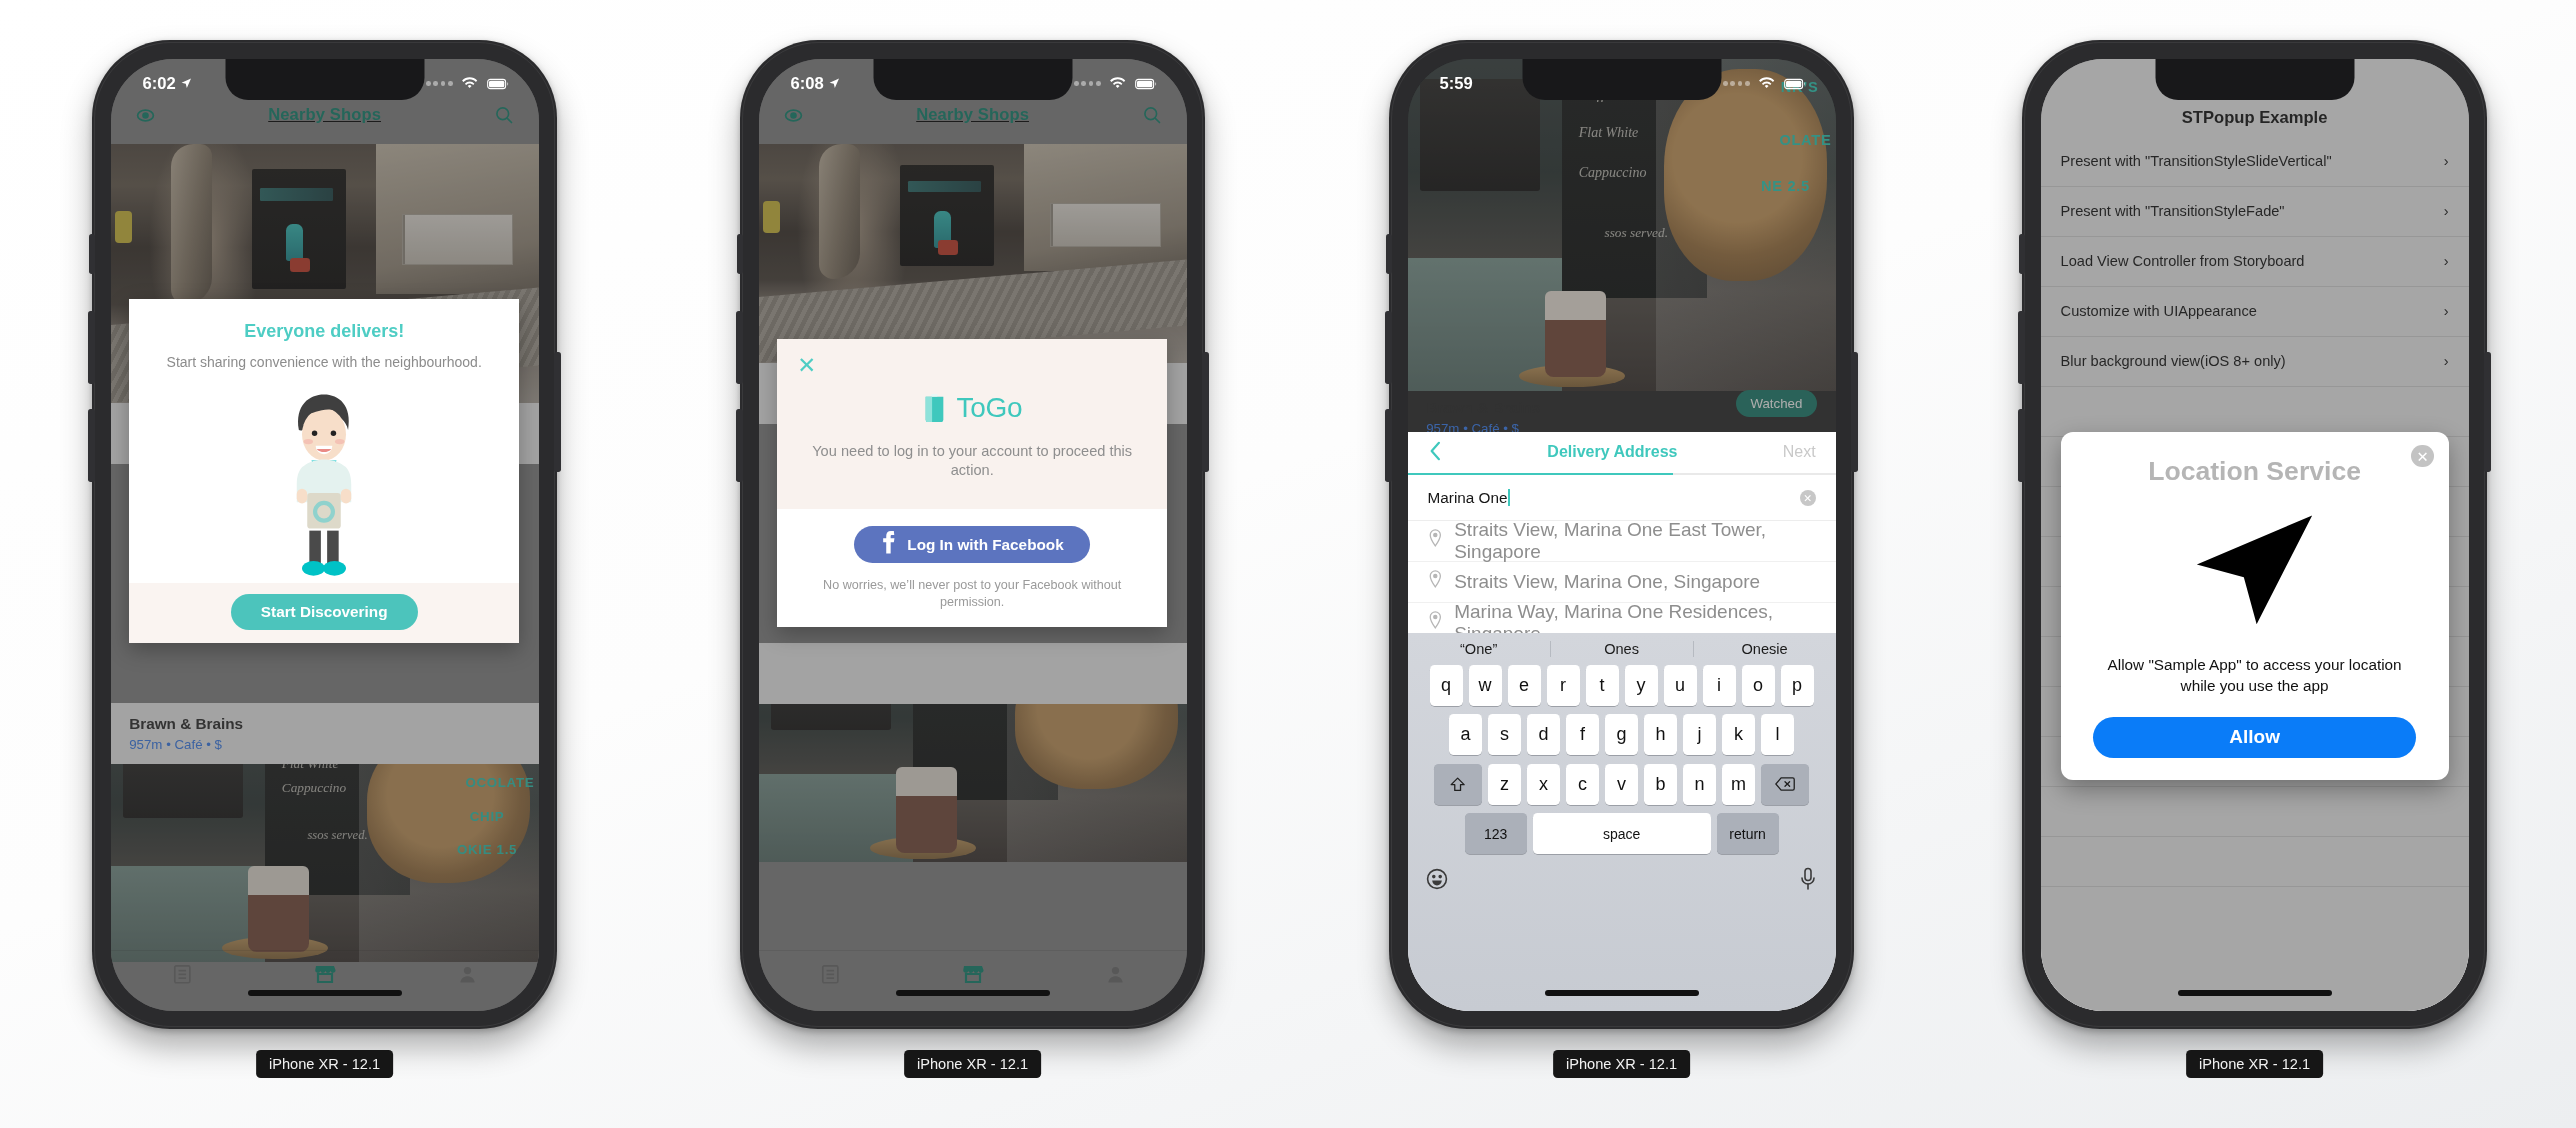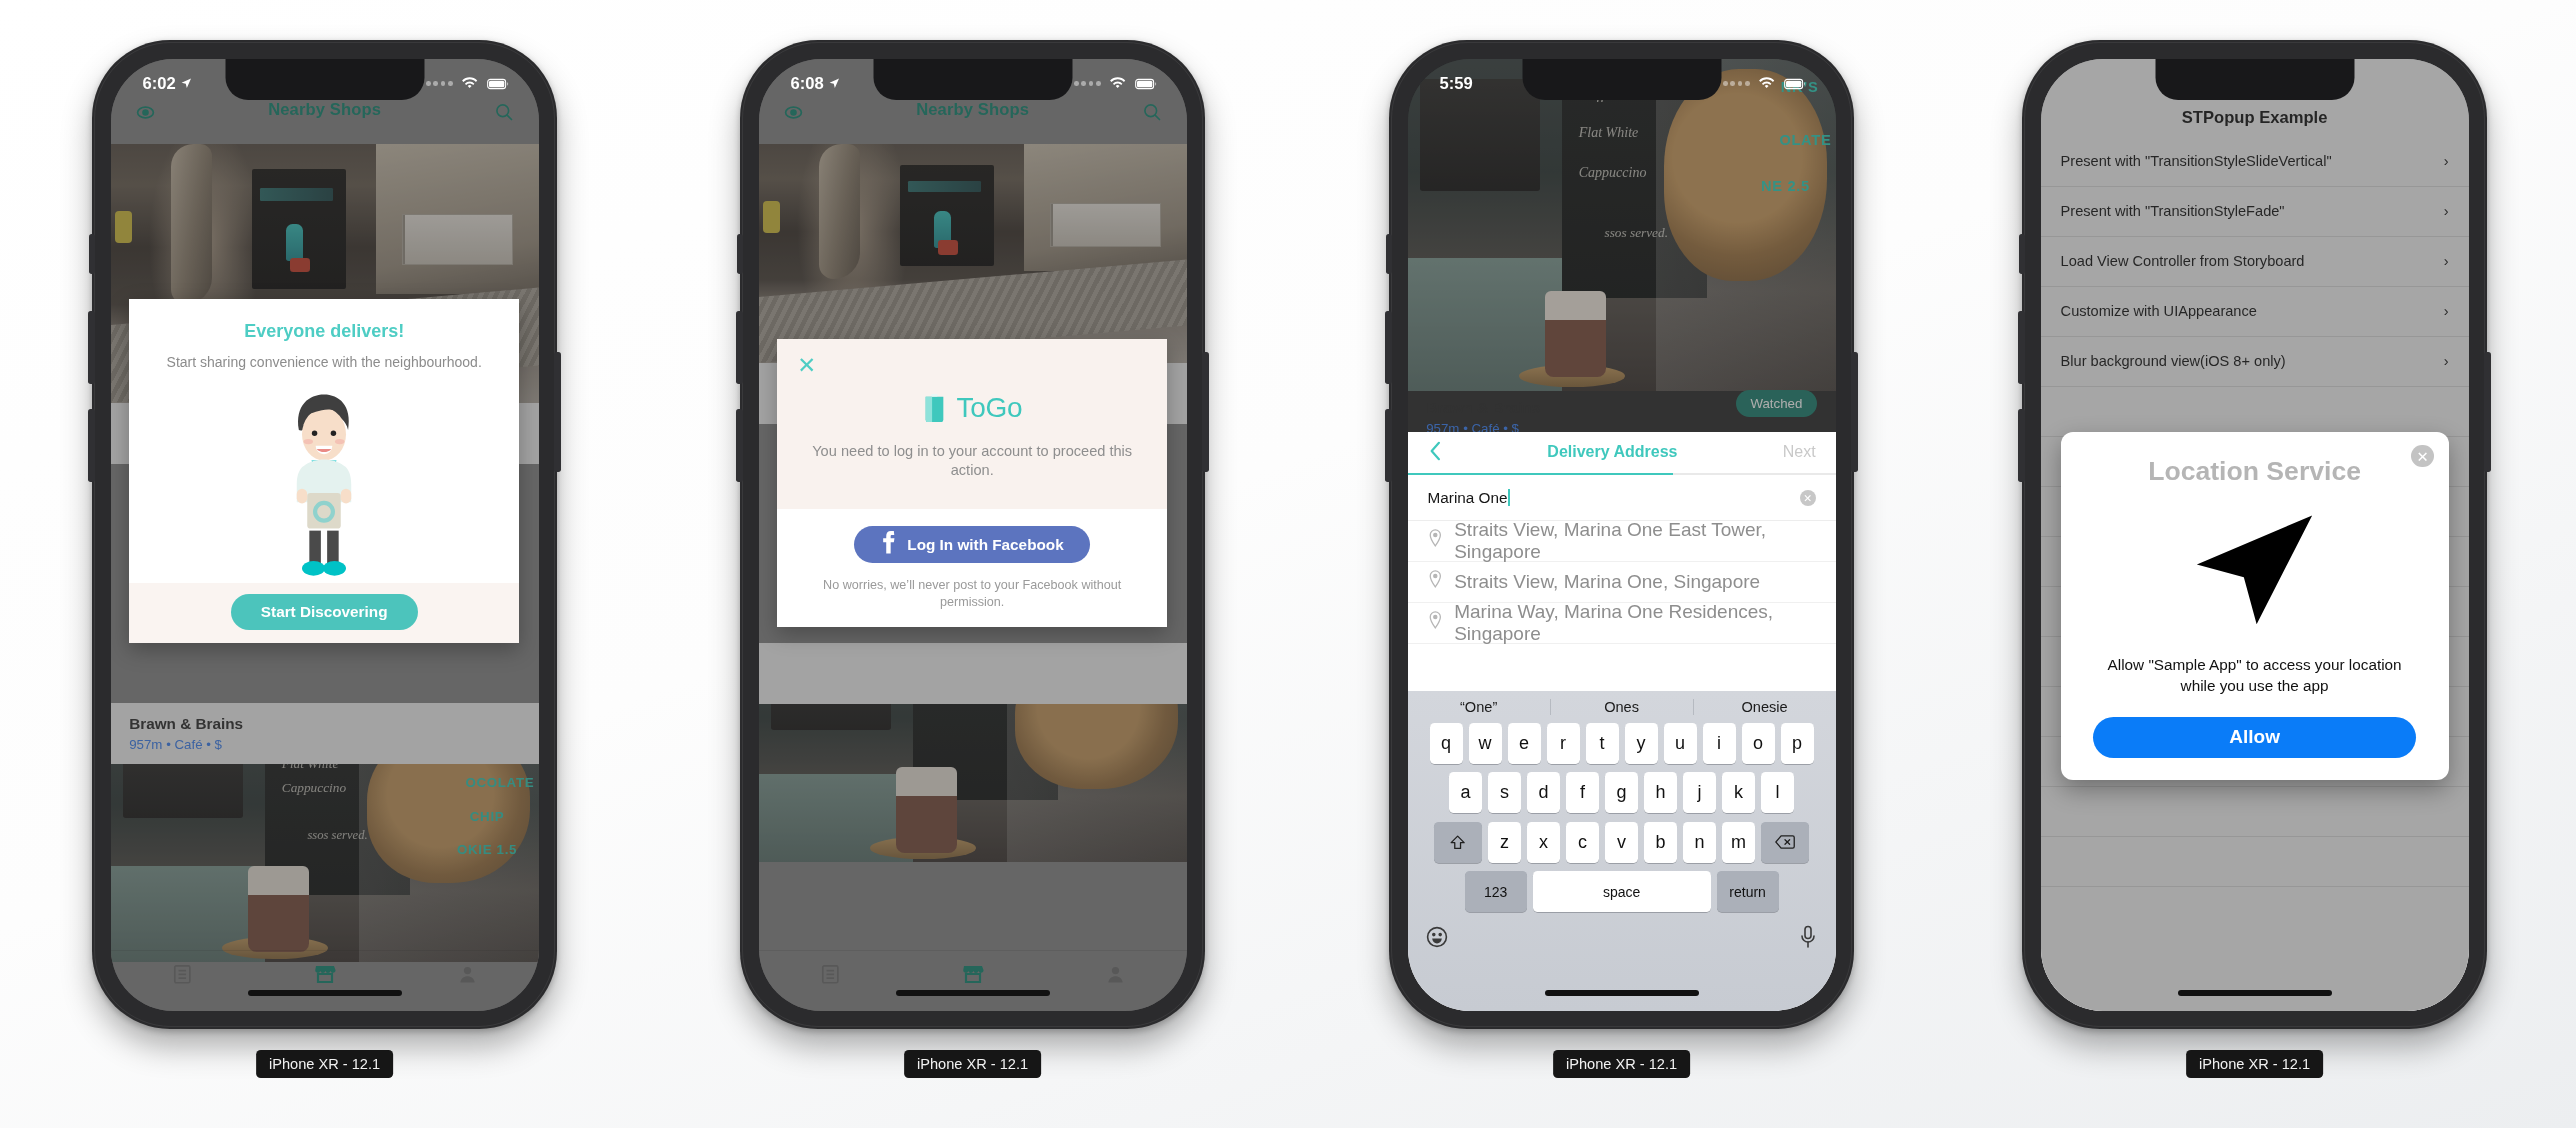--- a/index.html
+++ b/index.html
@@ -54,22 +54,23 @@
   .sb-left { display:flex; align-items:center; gap:4.6px; }
   .sb-right{ display:flex; align-items:center; gap:8.6px; }
   .dots { display:flex; gap:2.7px; align-items:center; }
   .dots i { width:4.6px; height:4.6px; border-radius:50%; display:block; background:currentColor; opacity:.45; }
   .wifi svg, .batt svg, .locarrow svg { display:block; }
 
   
   .app { position:absolute; inset:0; }
   .navbar {
     position:absolute; top:41px; left:0; right:0; height:31px; z-index:40;
-    display:flex; align-items:flex-start; justify-content:space-between; padding:0 22.6px;
+    display:flex; align-items:center; justify-content:space-between; padding:0 22.6px;
     background:rgba(250,250,250,.0);
+    text-decoration:underline;
   }
   .nav-title { font-size:16.6px; font-weight:700; color:#128a73; letter-spacing:0.1px; }
   .nav-ic { width:25px; height:25px; display:flex; align-items:center; justify-content:center; }
 
   .photostrip { position:absolute; left:0; right:0; overflow:hidden; }
 
   
   .photo-street {
     background:
       radial-gradient(80px 173px at 22% 38%, rgba(180,162,140,.95), rgba(120,106,92,0) 70%),
@@ -629,21 +630,21 @@
             <span>
               <svg width="14.6" height="18.6" viewBox="0 0 16 22" fill="none" stroke="#b6b6b6" stroke-width="1.5">
                 <path d="M8 1a6 6 0 0 1 6 6c0 4.4-6 13-6 13S2 11.4 2 7a6 6 0 0 1 6-6z"></path>
                   <circle cx="8" cy="7" r="1.9" fill="#b6b6b6"></circle>
               </svg>
             </span>
             <span>Marina Way, Marina One Residences, Singapore</span>
           </div>
         </div>
 
-        <div class="kbd" style="height:320px;">
+        <div class="kbd" style="height:378px;">
           <div class="kbd-pred">
             <div>“One”</div>
             <div>Ones</div>
             <div>Onesie</div>
           </div>
           <div class="kbd-row" id="kr1">
               <div class="key">q</div>
               <div class="key">w</div>
               <div class="key">e</div>
               <div class="key">r</div>

